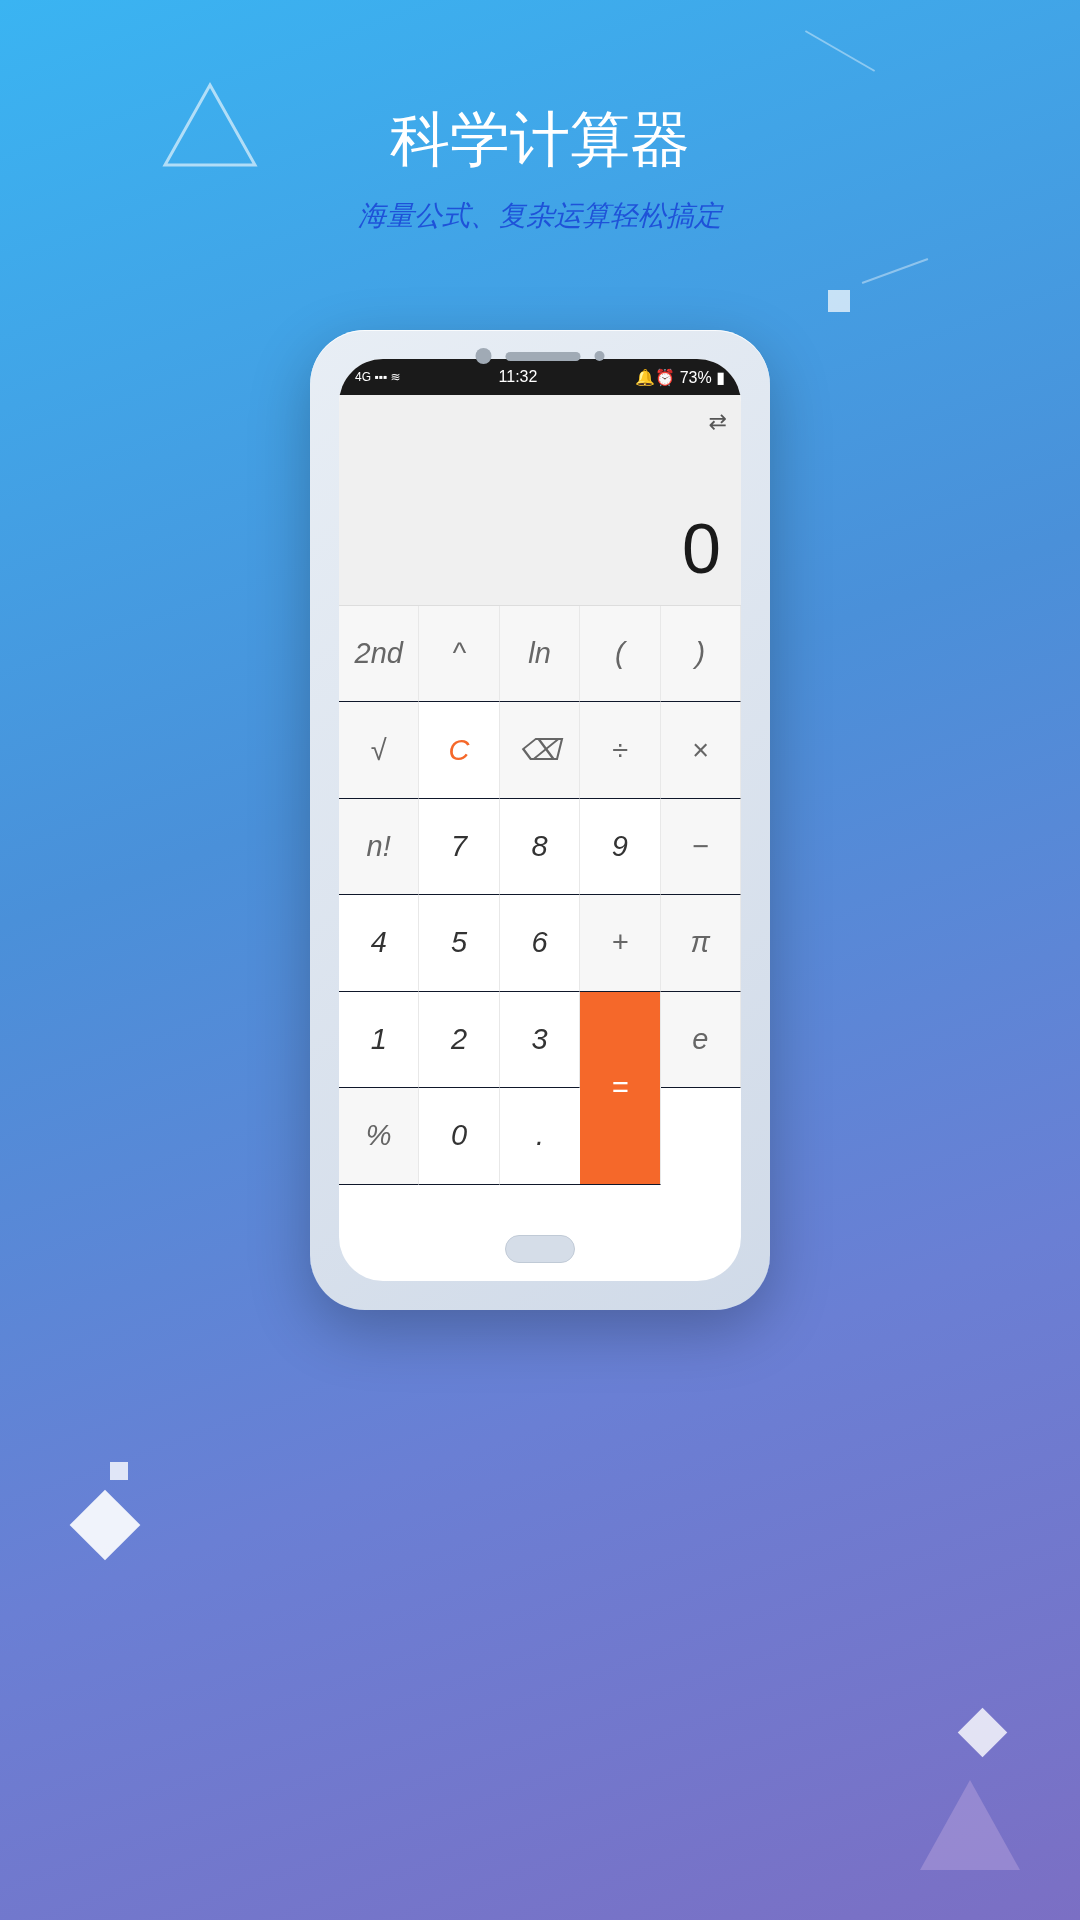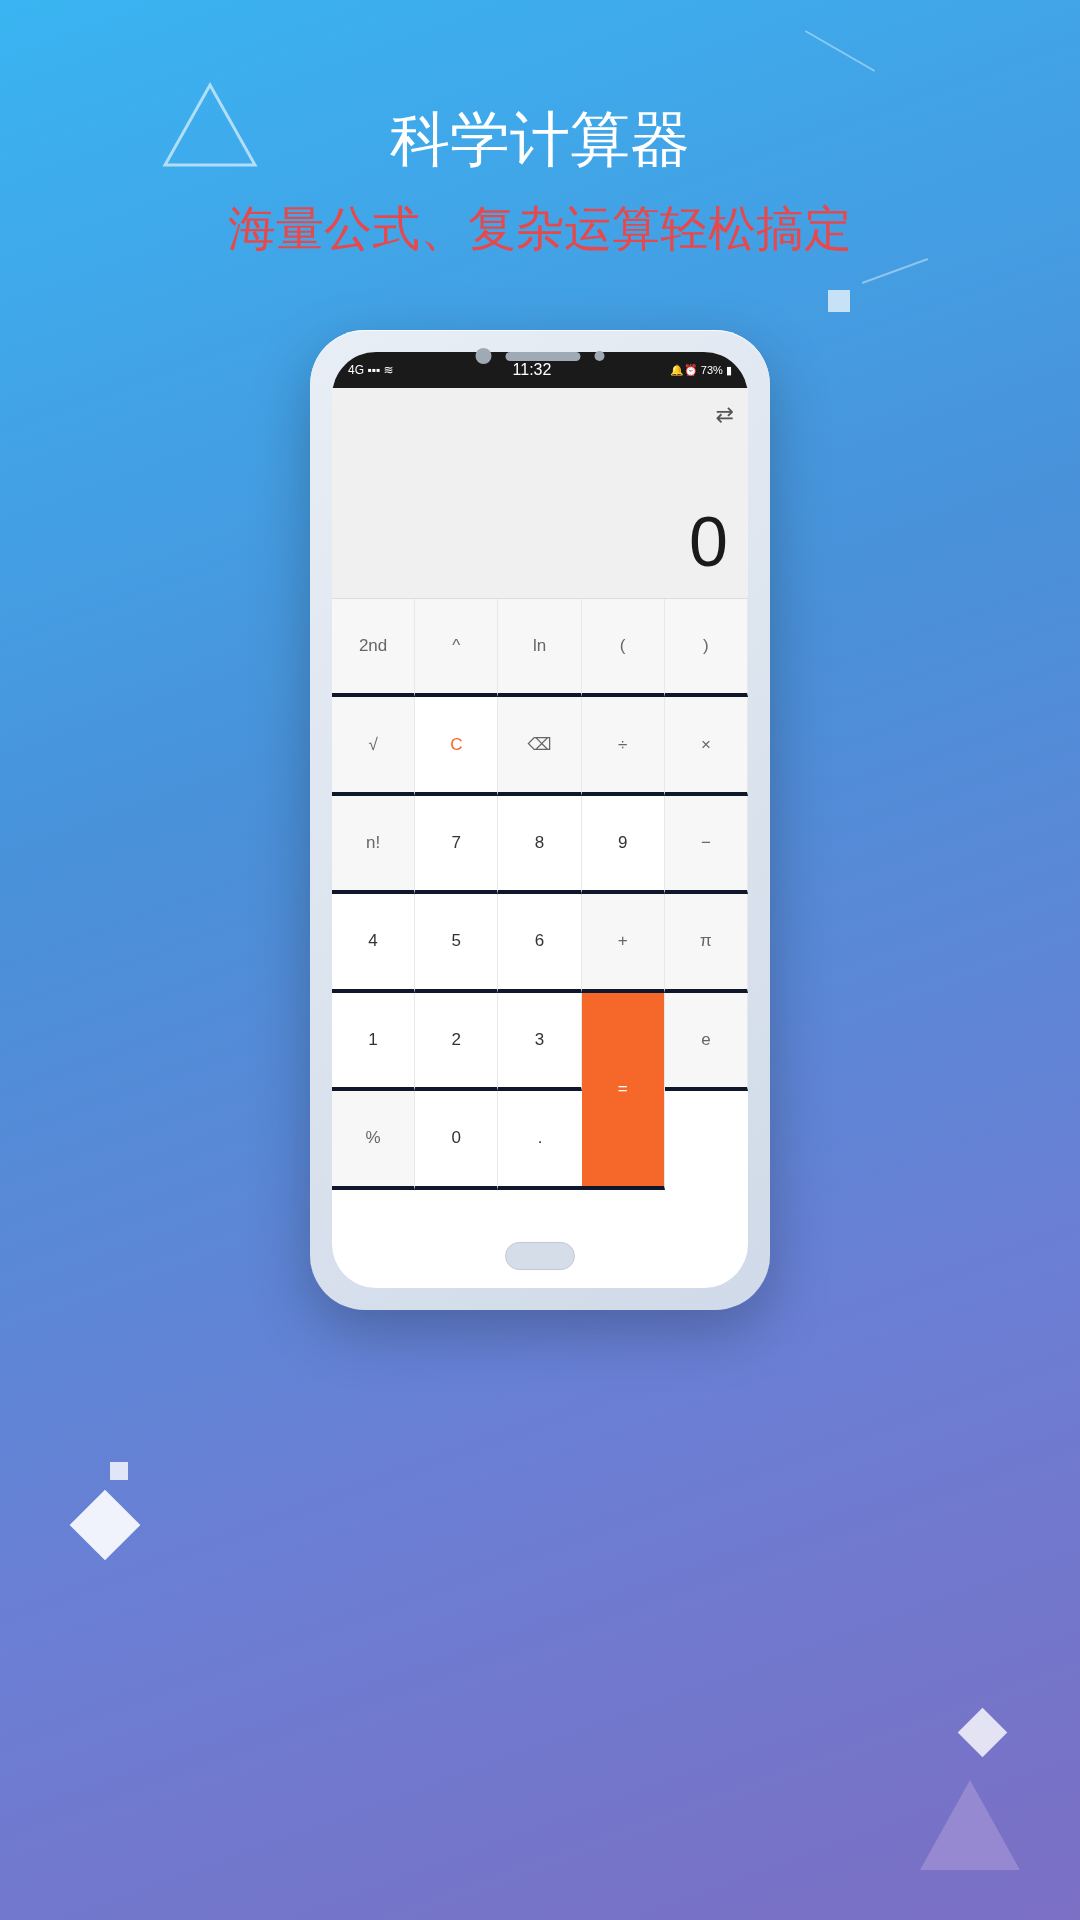--- a/index.html
+++ b/index.html
@@ -98,43 +98,44 @@
     }
 
     .header-title {
       font-size: 60px;
       color: white;
       font-weight: 400;
       margin-bottom: 16px;
     }
 
     .header-subtitle {
-      font-size: 48px;
-      color: #ef4444;
+      font-size: 28px;
+      color: #1d4ed8;
       font-weight: 300;
       opacity: 0.95;
+      font-style: italic;
     }
 
     
     .phone-wrapper {
       position: absolute;
       top: 330px;
       left: 50%;
       transform: translateX(-50%);
       width: 460px;
       height: 980px;
       z-index: 20;
     }
 
     .phone-outer {
       width: 100%;
       height: 100%;
       background: linear-gradient(145deg, #e8eef5, #d0dae8);
       border-radius: 55px;
-      padding: 22px;
+      padding: 29px;
       box-shadow: 0 20px 60px rgba(0,0,0,0.25), inset 0 1px 0 rgba(255,255,255,0.8);
     }
 
     .phone-inner {
       width: 100%;
       height: 100%;
       background: white;
       border-radius: 44px;
       overflow: hidden;
       position: relative;
@@ -161,21 +162,21 @@
 
     .status-center {
       font-size: 16px;
       font-weight: 500;
     }
 
     .status-right {
       display: flex;
       align-items: center;
       gap: 4px;
-      font-size: 11px;
+      font-size: 16px;
     }
 
     
     .calc-display {
       background: #f0f0f0;
       height: 210px;
       position: relative;
       display: flex;
       flex-direction: column;
       align-items: flex-end;
@@ -204,27 +205,28 @@
       grid-template-columns: repeat(5, 1fr);
       grid-template-rows: repeat(7, 1fr);
       border-top: 1px solid #ddd;
     }
 
     .calc-btn {
       display: flex;
       align-items: center;
       justify-content: center;
       border-right: 1px solid #e8e8e8;
-      border-bottom: 4px solid #0f172a;
-      font-size: 17px;
+      border-bottom: 1px solid #0f172a;
+      font-size: 29px;
       color: #333;
       background: white;
       cursor: pointer;
       user-select: none;
       transition: background 0.1s;
+      font-style: italic;
     }
 
     .calc-btn.gray {
       background: #f7f7f7;
       color: #666;
     }
 
     .calc-btn.orange {
       background: #f5682a;
       color: white;

